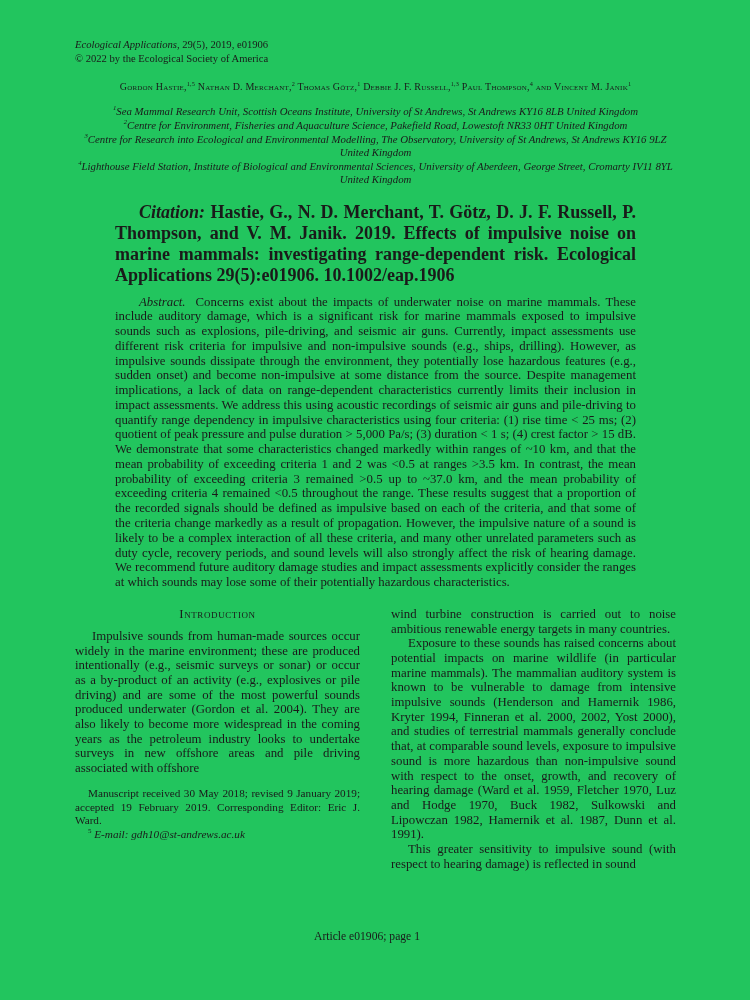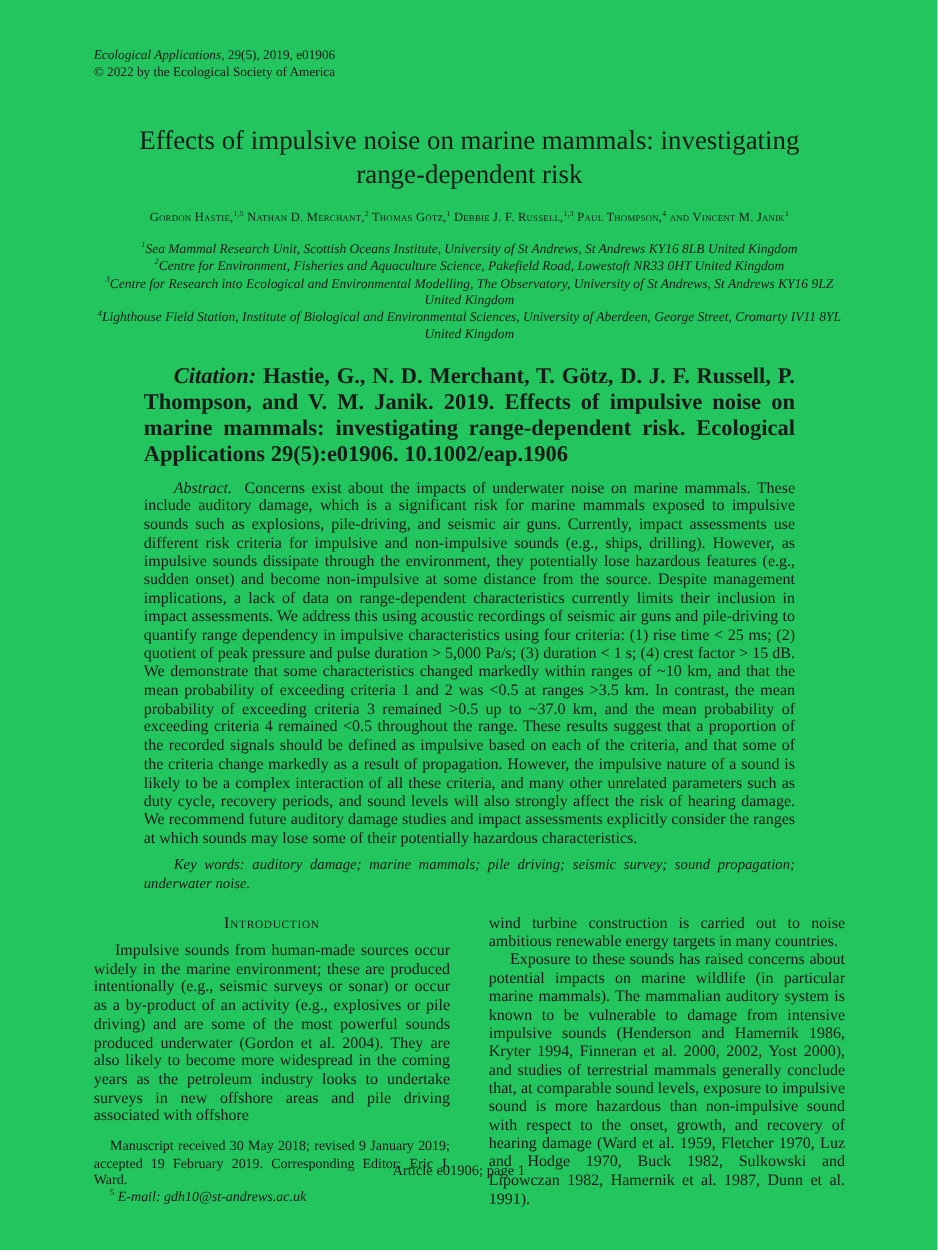--- a/index.html
+++ b/index.html
@@ -127,48 +127,47 @@
 </head>
 <body>
 
 <div class="page">
 
   <header class="masthead">
     <div class="journal-line"><span class="ital">Ecological Applications</span><span>, 29(5), 2019, e01906</span></div>
     <div class="copyright-line">© 2022 by the Ecological Society of America</div>
   </header>
 
-  <h1 class="title">Effects of impulsive noise on marine mammals: investigating range-dependent risk</h1>
 
   <div class="authors"><span>Gordon Hastie,</span><sup>1,5</sup><span> Nathan D. Merchant,</span><sup>2</sup><span> Thomas Götz,</span><sup>1</sup><span> Debbie J. F. Russell,</span><sup>1,3</sup><span> Paul Thompson,</span><sup>4</sup><span> and Vincent M. Janik</span><sup>1</sup></div>
 
   <div class="affiliations">
       <div><sup>1</sup>Sea Mammal Research Unit, Scottish Oceans Institute, University of St Andrews, St Andrews KY16 8LB United Kingdom</div>
       <div><sup>2</sup>Centre for Environment, Fisheries and Aquaculture Science, Pakefield Road, Lowestoft NR33 0HT United Kingdom</div>
       <div><sup>3</sup>Centre for Research into Ecological and Environmental Modelling, The Observatory, University of St Andrews, St Andrews KY16 9LZ United Kingdom</div>
       <div><sup>4</sup>Lighthouse Field Station, Institute of Biological and Environmental Sciences, University of Aberdeen, George Street, Cromarty IV11 8YL United Kingdom</div>
     </div>
 
   <p class="citation block-indent"><span class="ital">Citation:</span>
 <span>Hastie, G., N. D. Merchant, T. Götz, D. J. F. Russell, P. Thompson, and V. M. Janik. 2019. Effects of impulsive noise on marine mammals: investigating range-dependent risk. Ecological Applications 29(5):e01906. 10.1002/eap.1906</span></p>
 
   <p class="abstract block-indent"><span class="ital abstract-label">Abstract.</span><span>Concerns exist about the impacts of underwater noise on marine mammals. These include auditory damage, which is a significant risk for marine mammals exposed to impulsive sounds such as explosions, pile-driving, and seismic air guns. Currently, impact assessments use different risk criteria for impulsive and non-impulsive sounds (e.g., ships, drilling). However, as impulsive sounds dissipate through the environment, they potentially lose hazardous features (e.g., sudden onset) and become non-impulsive at some distance from the source. Despite management implications, a lack of data on range-dependent characteristics currently limits their inclusion in impact assessments. We address this using acoustic recordings of seismic air guns and pile-driving to quantify range dependency in impulsive characteristics using four criteria: (1) rise time &lt; 25 ms; (2) quotient of peak pressure and pulse duration &gt; 5,000 Pa/s; (3) duration &lt; 1 s; (4) crest factor &gt; 15 dB. We demonstrate that some characteristics changed markedly within ranges of ~10 km, and that the mean probability of exceeding criteria 1 and 2 was &lt;0.5 at ranges &gt;3.5 km. In contrast, the mean probability of exceeding criteria 3 remained &gt;0.5 up to ~37.0 km, and the mean probability of exceeding criteria 4 remained &lt;0.5 throughout the range. These results suggest that a proportion of the recorded signals should be defined as impulsive based on each of the criteria, and that some of the criteria change markedly as a result of propagation. However, the impulsive nature of a sound is likely to be a complex interaction of all these criteria, and many other unrelated parameters such as duty cycle, recovery periods, and sound levels will also strongly affect the risk of hearing damage. We recommend future auditory damage studies and impact assessments explicitly consider the ranges at which sounds may lose some of their potentially hazardous characteristics.</span></p>
 
-  <p class="keywords block-indent"><span class="kw-label">Key words:</span><span>auditory damage; marine mammals; pile driving; seismic survey; sound propagation; underwater noise.</span></p>
 
   <div class="columns">
     <div class="col">
       <h2 class="section-heading">Introduction</h2>
       <p class="body-p indent">Impulsive sounds from human-made sources occur widely in the marine environment; these are produced intentionally (e.g., seismic surveys or sonar) or occur as a by-product of an activity (e.g., explosives or pile driving) and are some of the most powerful sounds produced underwater (Gordon et al. 2004). They are also likely to become more widespread in the coming years as the petroleum industry looks to undertake surveys in new offshore areas and pile driving associated with offshore</p>
       <div class="footnote">
         <p class="fn">Manuscript received 30 May 2018; revised 9 January 2019; accepted 19 February 2019. Corresponding Editor: Eric J. Ward.</p>
         <p class="fn"><sup>5</sup><span class="ital"> E-mail: gdh10@st-andrews.ac.uk</span></p>
       </div>
     </div>
     <div class="col">
         <p class="body-p">wind turbine construction is carried out to noise ambitious renewable energy targets in many countries.</p>
         <p class="body-p indent">Exposure to these sounds has raised concerns about potential impacts on marine wildlife (in particular marine mammals). The mammalian auditory system is known to be vulnerable to damage from intensive impulsive sounds (Henderson and Hamernik 1986, Kryter 1994, Finneran et al. 2000, 2002, Yost 2000), and studies of terrestrial mammals generally conclude that, at comparable sound levels, exposure to impulsive sound is more hazardous than non-impulsive sound with respect to the onset, growth, and recovery of hearing damage (Ward et al. 1959, Fletcher 1970, Luz and Hodge 1970, Buck 1982, Sulkowski and Lipowczan 1982, Hamernik et al. 1987, Dunn et al. 1991).</p>
+        <p class="body-p indent">This greater sensitivity to impulsive sound (with respect to hearing damage) is reflected in sound</p>
       </div>
   </div>
 
   <footer class="page-footer">Article e01906; page 1</footer>
 
 </div>
 
 </body></html>

